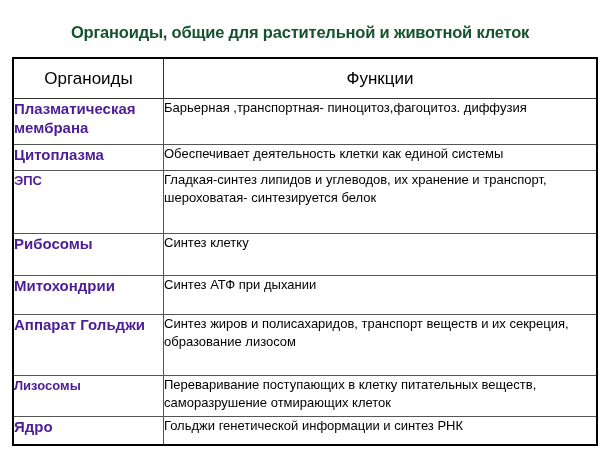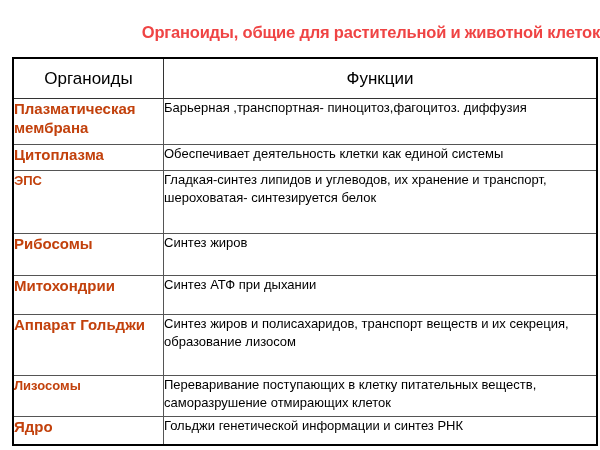--- a/index.html
+++ b/index.html
@@ -1,22 +1,22 @@
 <!DOCTYPE html>
 <html><head>
 <meta charset="utf-8">
 <style>
   html, body { margin:0; padding:0; }
   body { width:600px; height:450px; background:#ffffff; position:relative; overflow:hidden; font-family:"Liberation Sans", sans-serif; }
-  .title { position:absolute; left:0; top:23px; width:600px; text-align:right; color:#ef4444; font-weight:bold; font-size:16.5px; letter-spacing:-0.2px; }
+  .title { position:absolute; left:0; top:23px; width:600px; text-align:center; color:#14532d; font-weight:bold; font-size:16.5px; letter-spacing:-0.2px; }
   .tbl { position:absolute; left:12px; top:57px; width:586px; border-collapse:collapse; border:2px solid #000; table-layout:fixed; }
   .tbl td, .tbl th { border:1px solid #555; vertical-align:top; padding:0; }
   .tbl th { font-weight:normal; font-size:17px; height:39px; vertical-align:middle; text-align:center; color:#000; border-bottom:1px solid #333;margin-top:24px; }
   .tbl th.c1 { border-right:1px solid #333; }
-  .org { font-weight:bold; font-size:15px; color:#c2410c; padding:4px 0 0 5px; line-height:19px; }
+  .org { font-weight:bold; font-size:15px; color:#4c1d95; padding:4px 0 0 5px; line-height:19px; }
   .org.small { font-size:13px; }
   .fn { font-size:13px; color:#000000; padding:4px 0 0 6px; line-height:18px; }
   .c1 { width:149px; }
 </style>
 </head>
 <body>
 
 <div class="title">Органоиды, общие для растительной и животной клеток</div>
 
 <table class="tbl">
@@ -34,21 +34,21 @@
       <tr style="height: 26px; margin-top: 26px;">
         <td class="org">Цитоплазма</td>
         <td class="fn">Обеспечивает деятельность клетки как единой системы</td>
       </tr>
       <tr style="height: 63px; margin-left: 8px;">
         <td class="org small">ЭПС</td>
         <td class="fn">Гладкая-синтез липидов и углеводов, их хранение и транспорт, шероховатая- синтезируется белок</td>
       </tr>
       <tr style="height: 42px;">
         <td class="org">Рибосомы</td>
-        <td class="fn">Синтез жиров</td>
+        <td class="fn">Синтез клетку</td>
       </tr>
       <tr style="height: 39px;">
         <td class="org">Митохондрии</td>
         <td class="fn">Синтез АТФ при дыхании</td>
       </tr>
       <tr style="height: 61px;">
         <td class="org">Аппарат Гольджи</td>
         <td class="fn">Синтез жиров и полисахаридов, транспорт веществ и их секреция, образование лизосом</td>
       </tr>
       <tr style="height: 41px;">

